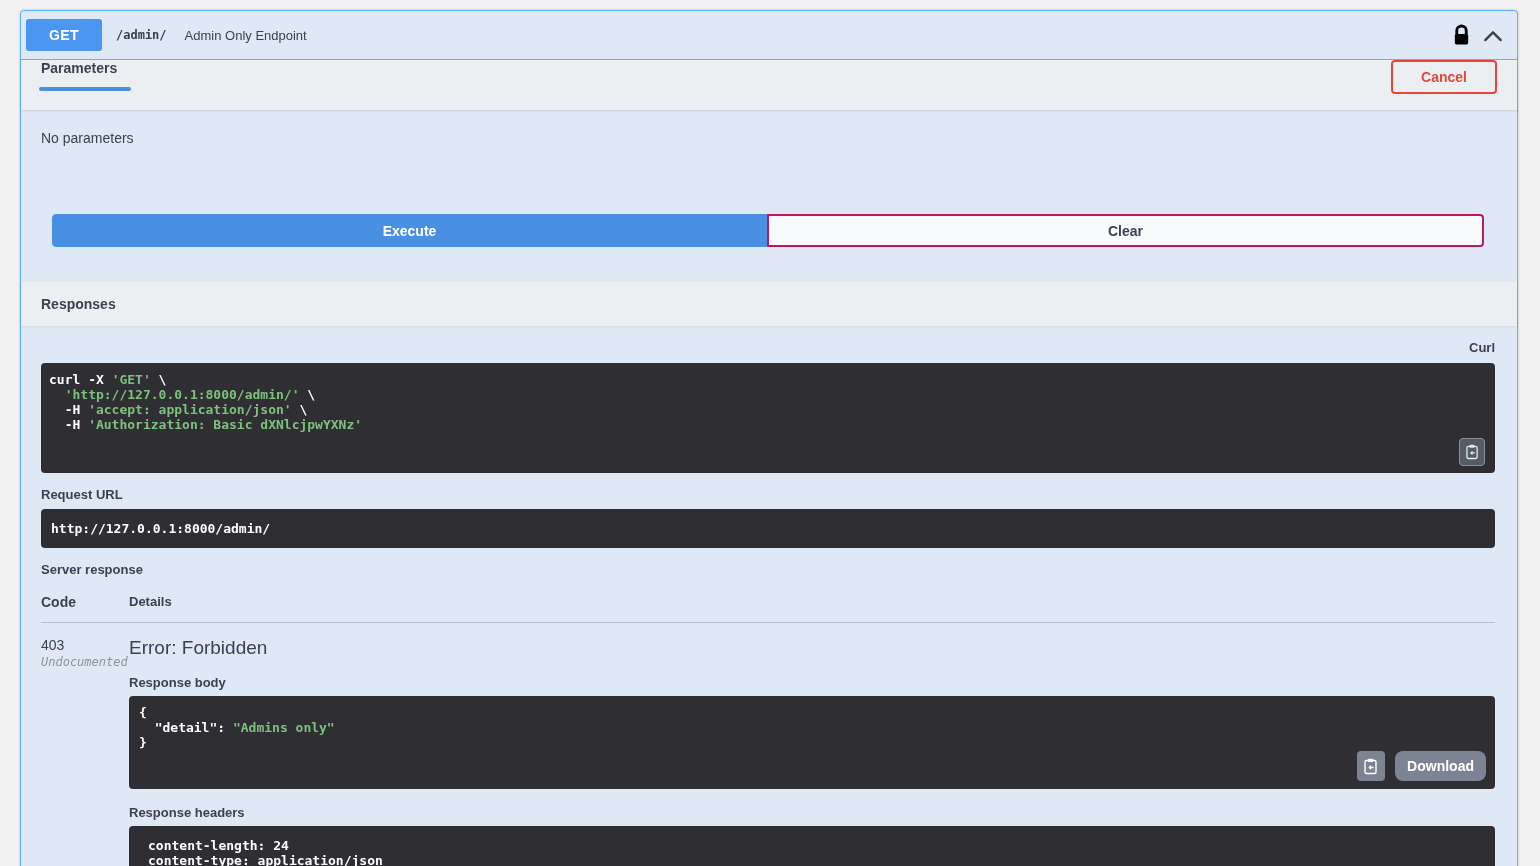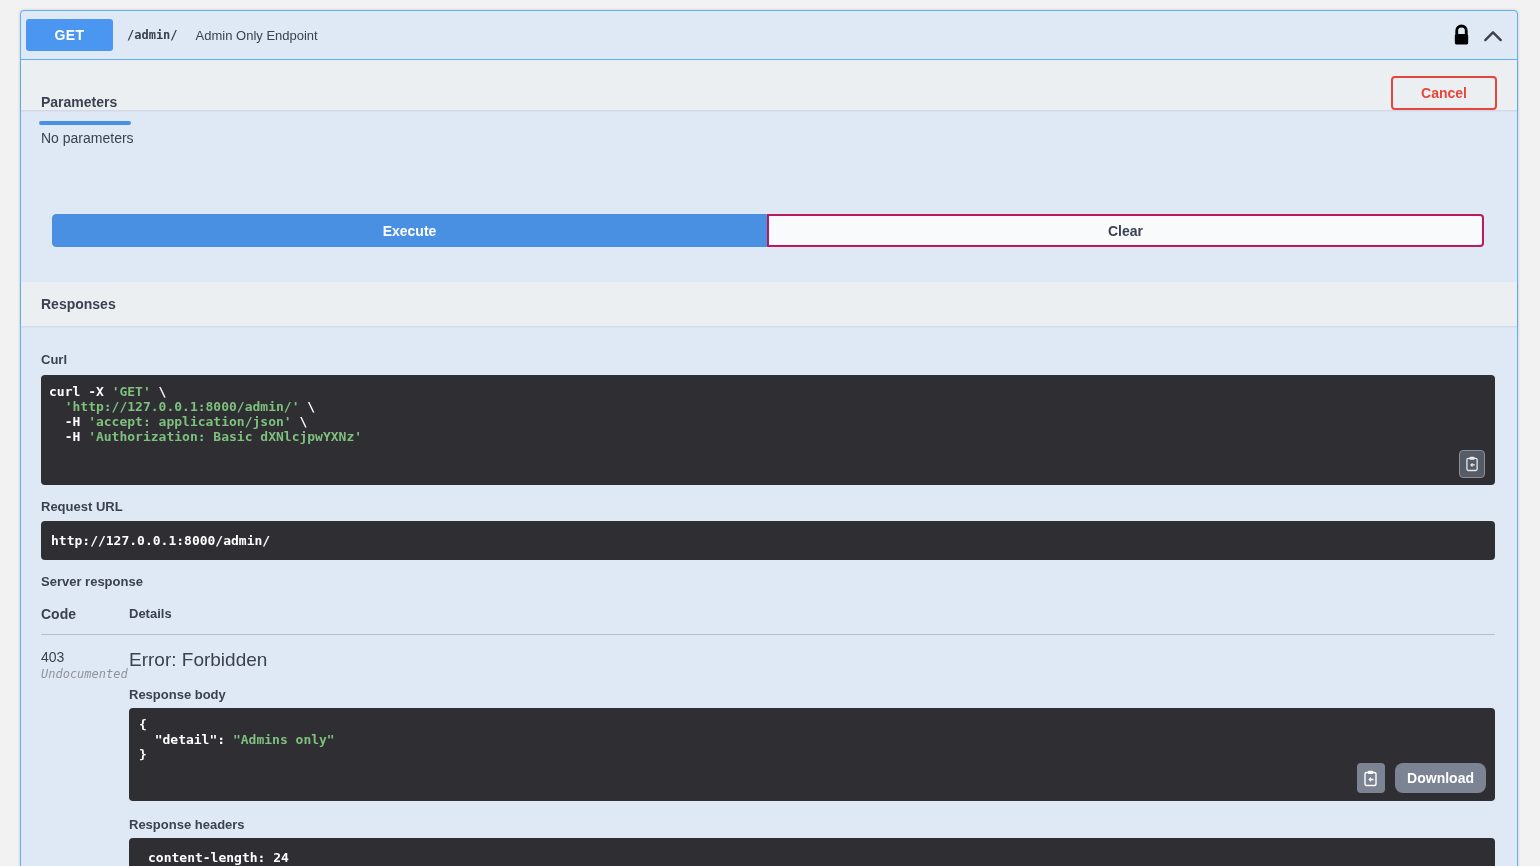--- a/index.html
+++ b/index.html
@@ -19,37 +19,37 @@
   
   .opblock-summary {
     display:flex; align-items:center;
     padding:8px 14px 8px 5px;
     border-bottom:1px solid #61affe;
     cursor:pointer;
   }
   .method-badge {
     background:#4b96f0; color:#fff;
     font-weight:bold; font-size:14px;
-    width:87px; text-align:center;
+    width:76px; text-align:center;
     padding:8px 0; border-radius:3px;
     letter-spacing:.4px;
   }
   .op-path {
     font-family:"DejaVu Sans Mono", monospace;
     font-weight:bold; font-size:12px;
     margin-left:14px; color:#3b4151;
   }
   .op-desc { font-size:13px; margin-left:18px; color:#3b4151; }
   .summary-icons { margin-left:auto; display:flex; align-items:center; gap:12px; }
   .icon-btn { background:none; border:none; cursor:pointer; display:flex; align-items:center; padding:0; }
   
   .section-header {
     position:relative;
     height:50px;
-    display:flex; align-items:flex-end;
+    display:flex; align-items:flex-start;
     padding:0 20px;
     background:#eceff2;
     box-shadow:0 1px 2px rgba(0,0,0,.10);
   }
   .tab-item {
     position:relative;
     font-weight:bold; font-size:14px; color:#3b4151;
     cursor:pointer;
   }
   .tab-item::after {
@@ -91,21 +91,21 @@
     border:2px solid #be185d;
     border-radius:0 4px 4px 0;
     font-weight:bold; font-size:14px;
     font-family:"Liberation Sans", sans-serif;
     cursor:pointer;
   }
   .responses-strip.top { margin-top:15px; }
   
   .responses-inner { padding:0 22px 6px 20px; }
   .block-label { font-size:13px; font-weight:bold; color:#3b4151; }
-  .lbl-curl { margin-top:26px; margin-bottom:8px; }
+  .lbl-curl { margin-top:14px; margin-bottom:8px;text-align:right; }
   .lbl-url  { margin-top:14px; margin-bottom:7px; }
   .lbl-server { margin-top:14px; }
   .code-block {
     position:relative;
     background:#2e2e33; color:#fff;
     border-radius:4px;
     font-family:"DejaVu Sans Mono", monospace;
     font-size:13px; font-weight:bold;
     line-height:15px;
     white-space:pre;

